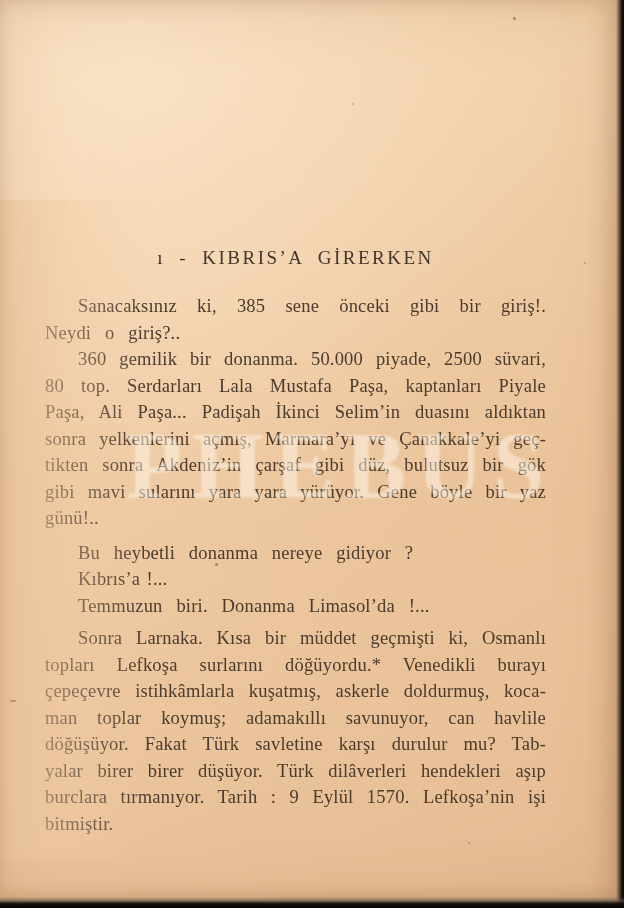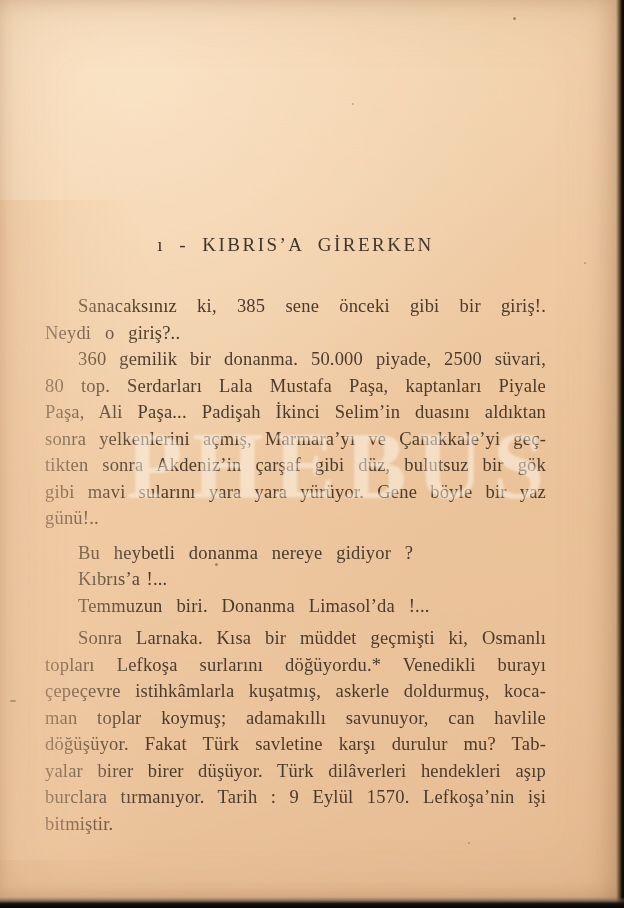--- a/index.html
+++ b/index.html
@@ -23,21 +23,21 @@
   }
   .edge-right {
     position:absolute; top:0; right:0; width:8px; height:100%; z-index:7;
     background:linear-gradient(90deg, rgba(40,25,12,0) 0%, rgba(60,38,20,0.55) 35%, #17100a 75%, #0b0705 100%);
   }
   .edge-bottom {
     position:absolute; left:0; bottom:0; width:100%; height:11px; z-index:7;
     background:linear-gradient(180deg, rgba(40,25,12,0) 0%, rgba(95,85,78,0.55) 30%, #14100c 62%, #080605 100%);
   }
   .chapter-title {
-    position:absolute; left:45px; top:234px; width:501px; z-index:2;
+    position:absolute; left:45px; top:247px; width:501px; z-index:2;
     text-align:center; font-size:19px; letter-spacing:2.5px; word-spacing:7px;
     color:#43362a;
   }
   .text-block {
     position:absolute; left:45px; top:293px; width:501px; z-index:2;
     font-size:18.5px; line-height:26.5px; color:#4a3b2d;
     letter-spacing:0.2px; word-spacing:1.5px;
   }
   .para { margin:0; }
   .para.gap-lg { margin-top:8px; }

